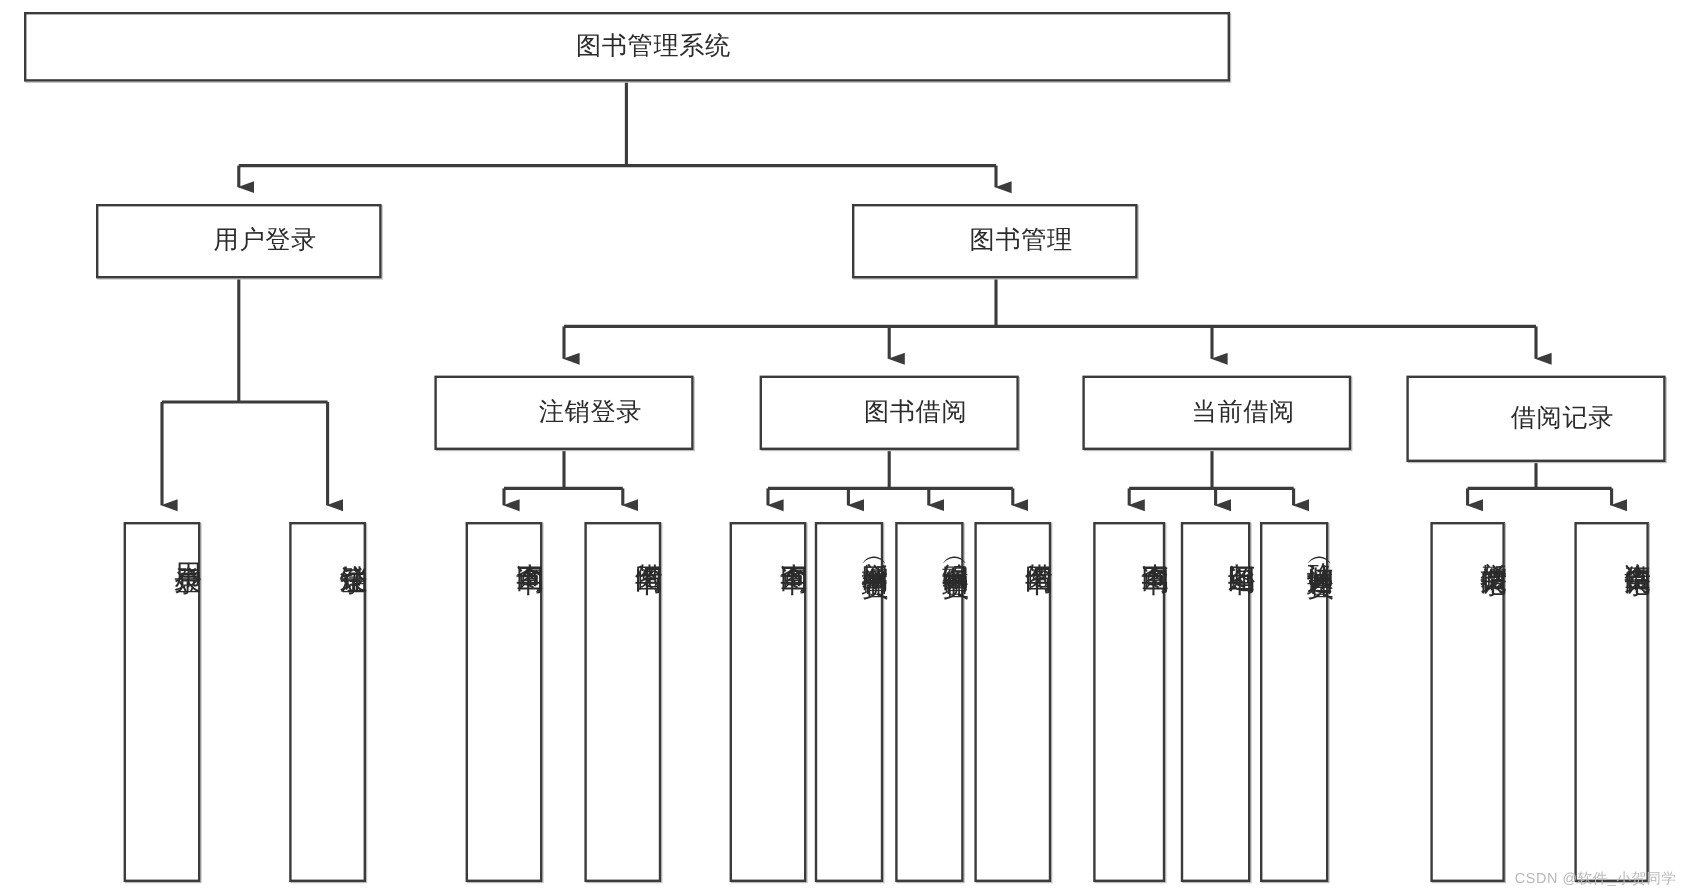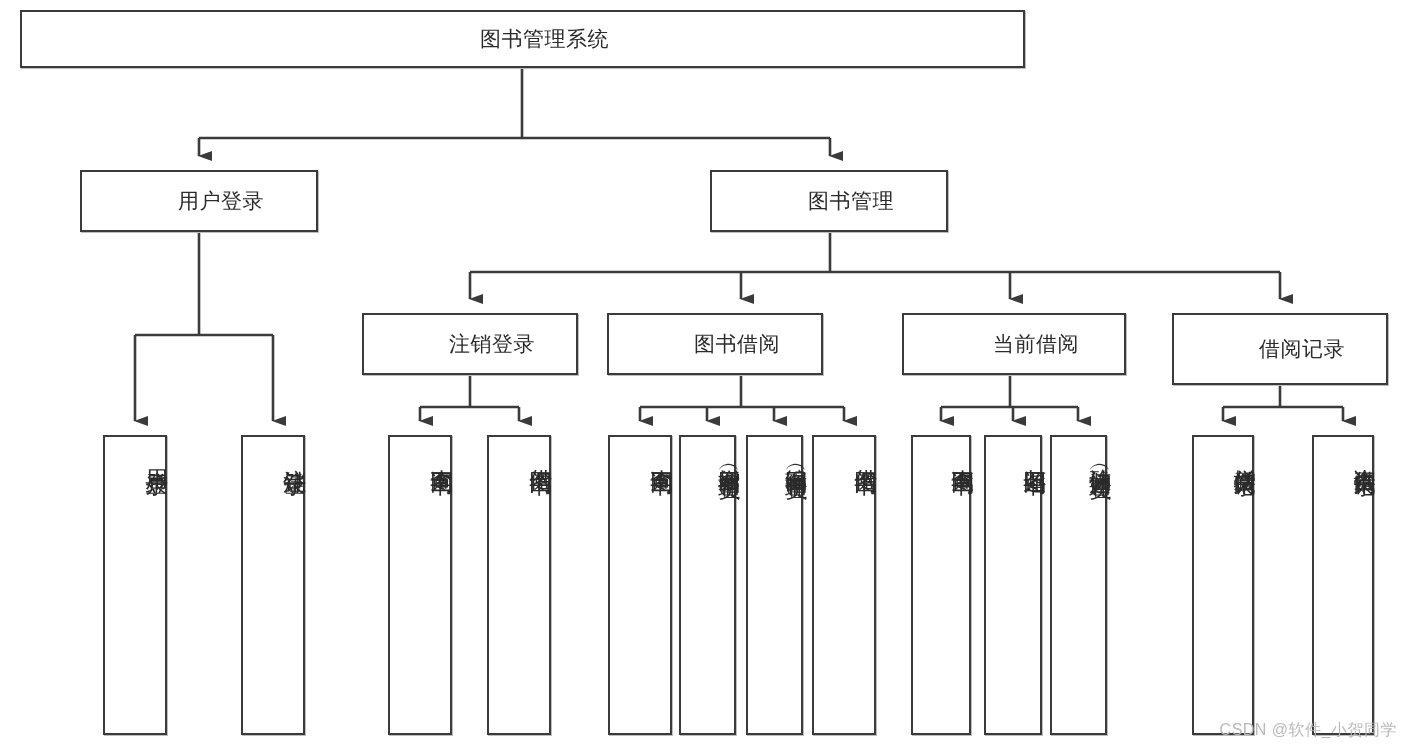--- a/index.html
+++ b/index.html
@@ -62,21 +62,21 @@
     left: 0;
     top: 0;
     width: 1405px;
     height: 747px;
     pointer-events: none;
   }
   #watermark {
     position: absolute;
     right: 8px;
     bottom: 6px;
-    font-size: 16px;
+    font-size: 12px;
     color: #b9b9b9;
     white-space: nowrap;
     letter-spacing: 0.5px;
   }
 </style>
 </head>
 <body>
 
 <div id="canvas">
 
@@ -137,21 +137,21 @@
   <div class="node horiz" style="left:80px; top:170px; width:238px; height:62px;">
     <span class="lbl">用户登录</span>
   </div>
   <div class="node horiz" style="left:710px; top:170px; width:238px; height:62px;">
     <span class="lbl">图书管理</span>
   </div>
 
   <div class="node horiz" style="left:362px; top:313px; width:216px; height:62px;">
     <span class="lbl">注销登录</span>
   </div>
-  <div class="node horiz" style="left:607px; top:313px; width:216px; height:62px;">
+  <div class="node horiz" style="left:633px; top:313px; width:216px; height:62px;">
     <span class="lbl">图书借阅</span>
   </div>
   <div class="node horiz" style="left:902px; top:313px; width:224px; height:62px;">
     <span class="lbl">当前借阅</span>
   </div>
   <div class="node horiz" style="left:1172px; top:313px; width:216px; height:72px;">
     <span class="lbl">借阅记录</span>
   </div>
 
   <div class="node vert" style="left:103px; top:435px; width:64px; height:300px;">

